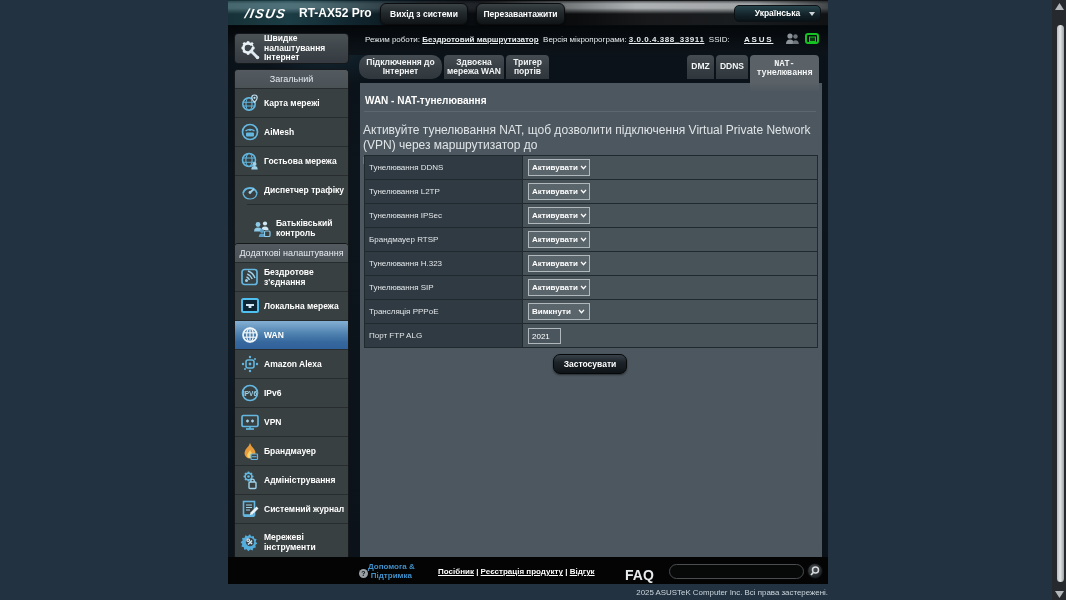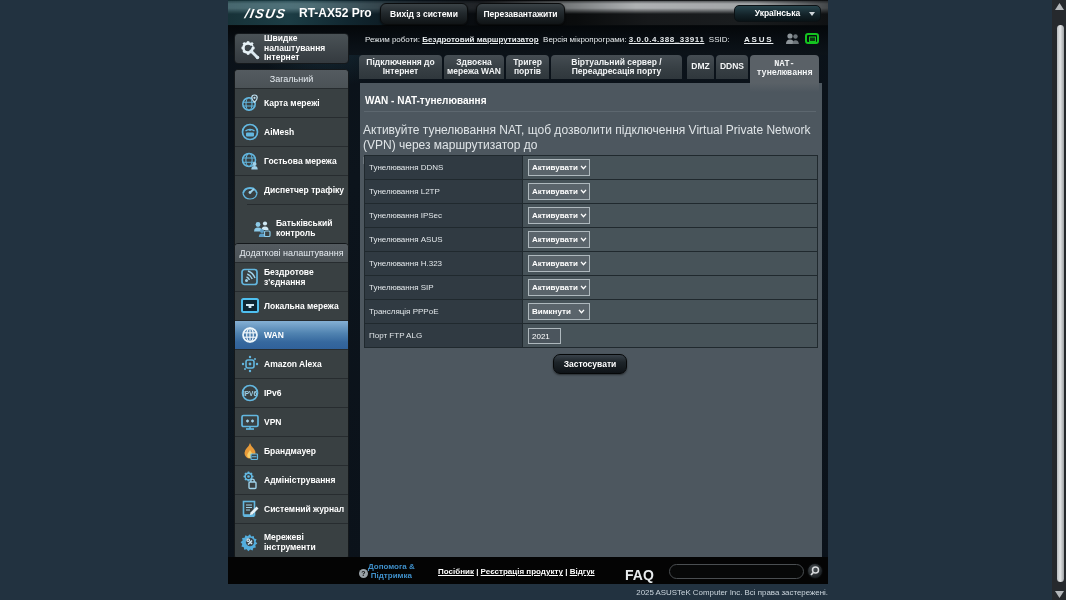--- a/index.html
+++ b/index.html
@@ -94,24 +94,23 @@
         <path d="M1 12 Q1 7.5 5 7.5 Q9 7.5 9 12 Z" fill="#8d959a"></path>
       <circle cx="10.5" cy="4.5" r="2.2" fill="#6d757a"></circle>
         <path d="M7.5 12 Q7.5 8.2 10.5 8.2 Q13.8 8.2 13.8 12 Z" fill="#6d757a"></path>
     </svg>
     <svg class="abs" style="left:577px;top:7px;" width="14" height="13" viewBox="0 0 14 13">
       <rect x="1" y="1" width="12" height="9" rx="2" fill="none" stroke="#15c420" stroke-width="2"></rect>
       <rect x="4.5" y="4" width="6" height="4.5" fill="#0b3b10" stroke="#15c420" stroke-width="1"></rect>
     </svg>
   </div>
 
-  <div class="tab" style="left:131px;width:83px;">Підключення до<br>Інтернет</div>
+  <div class="tab" style="left:131px;width:83px;border-radius:10px;">Підключення до<br>Інтернет</div>
   <div class="tab" style="left:216px;width:60px;">Здвоєна<br>мережа WAN</div>
   <div class="tab" style="left:278px;width:43px;">Тригер<br>портів</div>
-  <div class="tab" style="left:323px;width:131px;">Віртуальний сервер /<br>Переадресація порту</div>
   <div class="tab" style="left:459px;width:27px;">DMZ</div>
   <div class="tab" style="left:488px;width:32px;">DDNS</div>
   <div class="tab active" style="left:522px;width:69px;font-family:Liberation Mono, monospace;">NAT-<br>тунелювання</div>
 
   <div id="panel">
     <div style="position:absolute;left:390px;top:0;width:69px;height:9px;background:linear-gradient(180deg,#5a6167,#4d575f);"></div>
     <div id="ptitle">WAN - NAT-тунелювання</div>
     <div id="psep"></div>
     <div id="pdesc">Активуйте тунелювання NAT, щоб дозволити підключення Virtual Private Network (VPN) через маршрутизатор до<br>мережевих клієнтів.</div>
     <table id="ft">
@@ -128,21 +127,21 @@
                   <polyline points="1,1 4,4.5 7,1" fill="none" stroke="#fff" stroke-width="1.6"></polyline>
                 </svg></span></td>
           </tr>
       <tr>
             <td class="lbl">Тунелювання IPSec</td>
             <td class="val"><span class="sel">Активувати<svg class="ch" viewBox="0 0 8 6">
                   <polyline points="1,1 4,4.5 7,1" fill="none" stroke="#fff" stroke-width="1.6"></polyline>
                 </svg></span></td>
           </tr>
       <tr>
-            <td class="lbl">Тунелювання ASUS</td>
+            <td class="lbl">Брандмауер RTSP</td>
             <td class="val"><span class="sel">Активувати<svg class="ch" viewBox="0 0 8 6">
                   <polyline points="1,1 4,4.5 7,1" fill="none" stroke="#fff" stroke-width="1.6"></polyline>
                 </svg></span></td>
           </tr>
       <tr>
             <td class="lbl">Тунелювання H.323</td>
             <td class="val"><span class="sel">Активувати<svg class="ch" viewBox="0 0 8 6">
                   <polyline points="1,1 4,4.5 7,1" fill="none" stroke="#fff" stroke-width="1.6"></polyline>
                 </svg></span></td>
           </tr>

